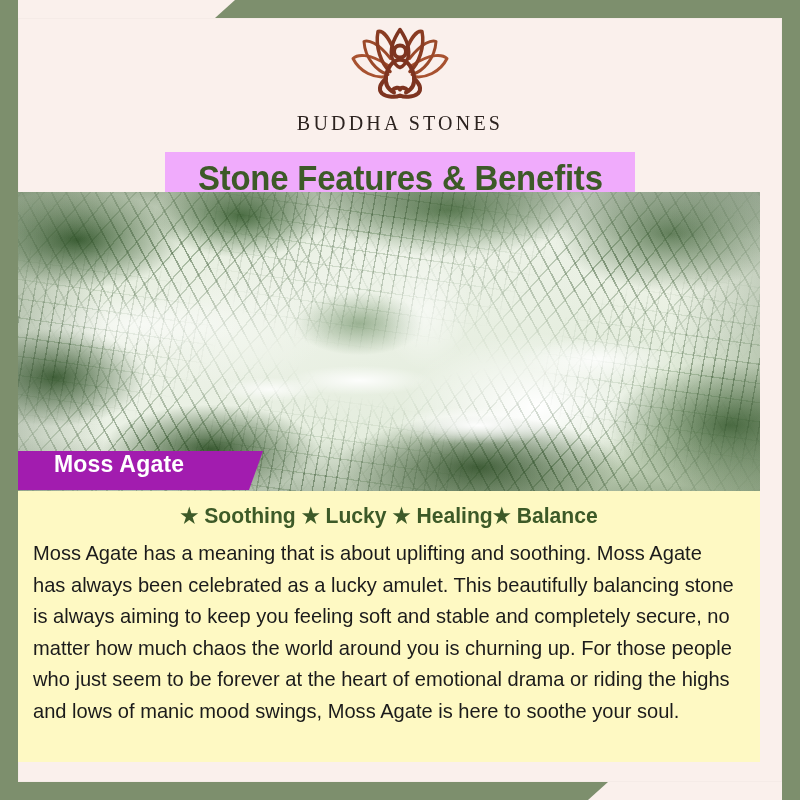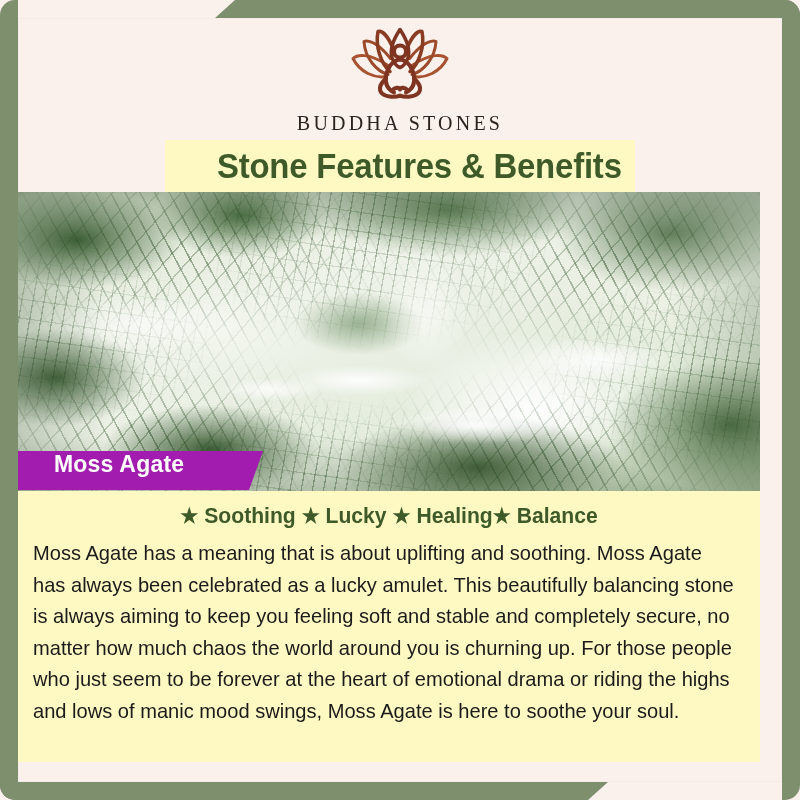--- a/index.html
+++ b/index.html
@@ -15,21 +15,20 @@
     background: #faf0ec;
   }
 
   
   #page {
     position: relative;
     width: 800px;
     height: 800px;
     background: #faf0ec;
     overflow: hidden;
-    border-radius: 15px;
   }
 
   
   .deco-bar {
     position: absolute;
     background: #7d8f6d;
   }
   
   #deco-top {
     left: 215px;
@@ -92,27 +91,27 @@
     font-size: 20px;
     letter-spacing: 3.2px;
     color: #2c2320;
     font-weight: 400;
   }
 
   
   #title-card {
     position: absolute;
     left: 165px;
-    top: 140px;
+    top: 152px;
     width: 470px;
     height: 52px;
-    background: #fef9c3;
+    background: #f0abfc;
     display: flex;
     align-items: center;
-    justify-content: flex-end;
+    justify-content: center;
   }
   #title-text {
     font-family: "Liberation Sans Narrow", "Liberation Sans", sans-serif;
     font-size: 35px;
     font-weight: 700;
     color: #3d5a28;
     letter-spacing: -0.2px;
     transform: scaleX(0.94);
     white-space: nowrap;
   }

